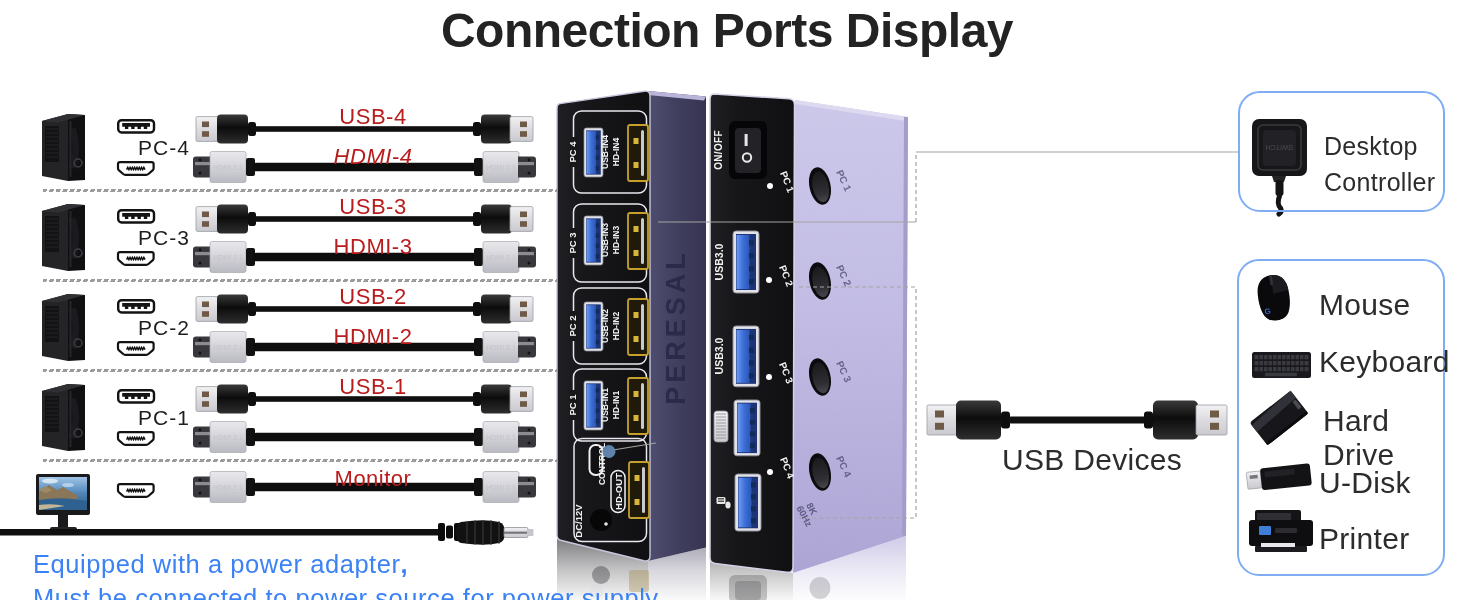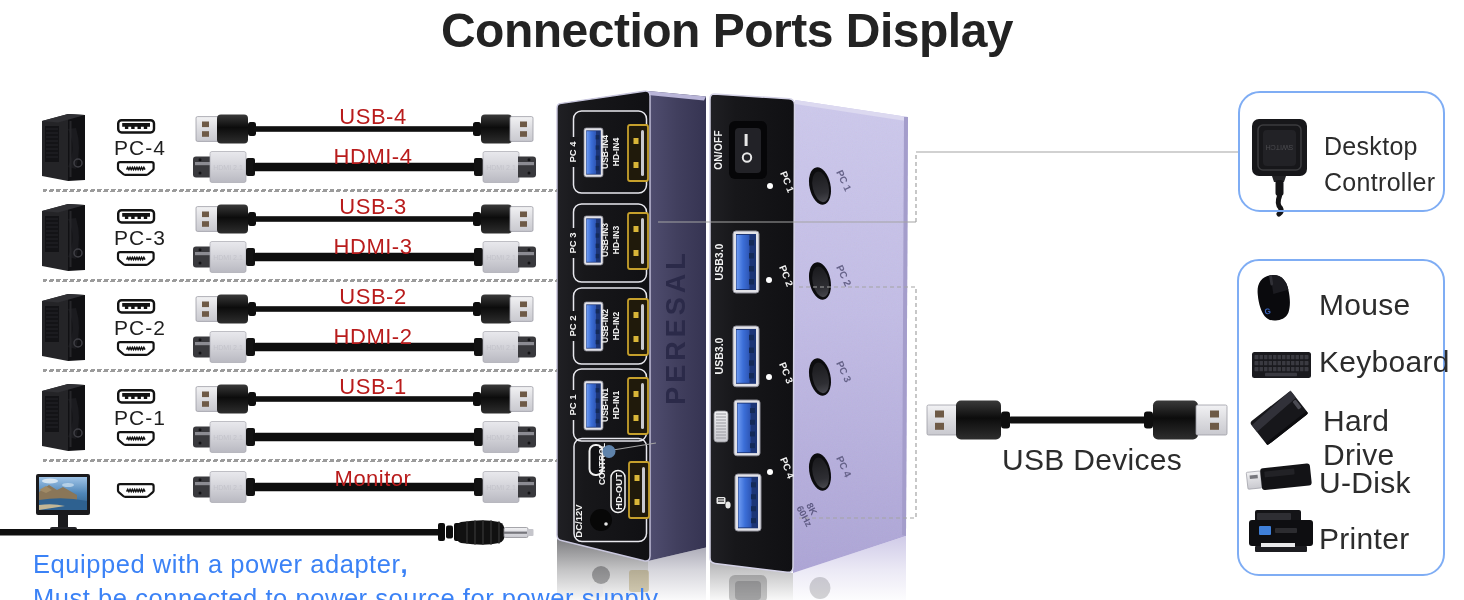--- a/index.html
+++ b/index.html
@@ -2,21 +2,21 @@
 <html><head>
 <meta charset="utf-8">
 <style>
   html,body{margin:0;padding:0;}
   body{width:1464px;height:600px;overflow:hidden;background:#ffffff;
        font-family:"Liberation Sans", sans-serif;}
   .abs{position:absolute;}
   #page{position:relative;width:1464px;height:600px;background:#fff;}
   .title{left:0;width:1464px;text-align:center;
          font-size:48px;font-weight:bold;color:#232323;letter-spacing:-0.5px;}
-  .pcname{font-size:21px;color:#1e1e1e;letter-spacing:1px;}
+  .pcname{font-size:21px;color:#1e1e1e;letter-spacing:1px;margin-left:24px;}
   .cablelabel{font-size:22px;color:#b91c1c;text-align:center;width:160px;letter-spacing:0.5px;}
   .dash{height:3px;background:repeating-linear-gradient(115deg,#9b9b9b 0 4px,rgba(255,255,255,0) 4px 6.2px);}
   .bottomtext{font-size:25.5px;color:#3b82f6;letter-spacing:0.55px;line-height:34px;}
   .bluebox{border:2.5px solid #7fadf4;border-radius:22px;}
   .boxlabel{font-size:30px;color:#2c2c2c;letter-spacing:0.3px;}
 </style>
 </head>
 <body>
 <div id="page">
 
@@ -456,21 +456,21 @@
 </svg>
 
 <div class="abs title" style="top:3px;left:-5px;">Connection Ports Display</div>
 
 <div class="abs pcname" style="left:114px;top:136px;">PC-4</div>
 <div class="abs pcname" style="left:114px;top:226px;">PC-3</div>
 <div class="abs pcname" style="left:114px;top:316px;">PC-2</div>
 <div class="abs pcname" style="left:114px;top:406px;">PC-1</div>
 
 <div class="abs cablelabel" style="left:293px;top:104px;">USB-4</div>
-<div class="abs cablelabel" style="left:293px;top:144px;">HDMI-4</div>
+<div class="abs cablelabel" style="left:293px;top:144px;font-style:italic;">HDMI-4</div>
 <div class="abs cablelabel" style="left:293px;top:194px;">USB-3</div>
 <div class="abs cablelabel" style="left:293px;top:234px;">HDMI-3</div>
 <div class="abs cablelabel" style="left:293px;top:284px;">USB-2</div>
 <div class="abs cablelabel" style="left:293px;top:324px;">HDMI-2</div>
 <div class="abs cablelabel" style="left:293px;top:374px;">USB-1</div>
 <div class="abs cablelabel" style="left:293px;top:466px;">Monitor</div>
 
 <div class="abs dash" style="left:43px;top:189px;width:514px;"></div>
     <div class="abs dash" style="left:43px;top:279px;width:514px;"></div>
     <div class="abs dash" style="left:43px;top:369px;width:514px;"></div>

